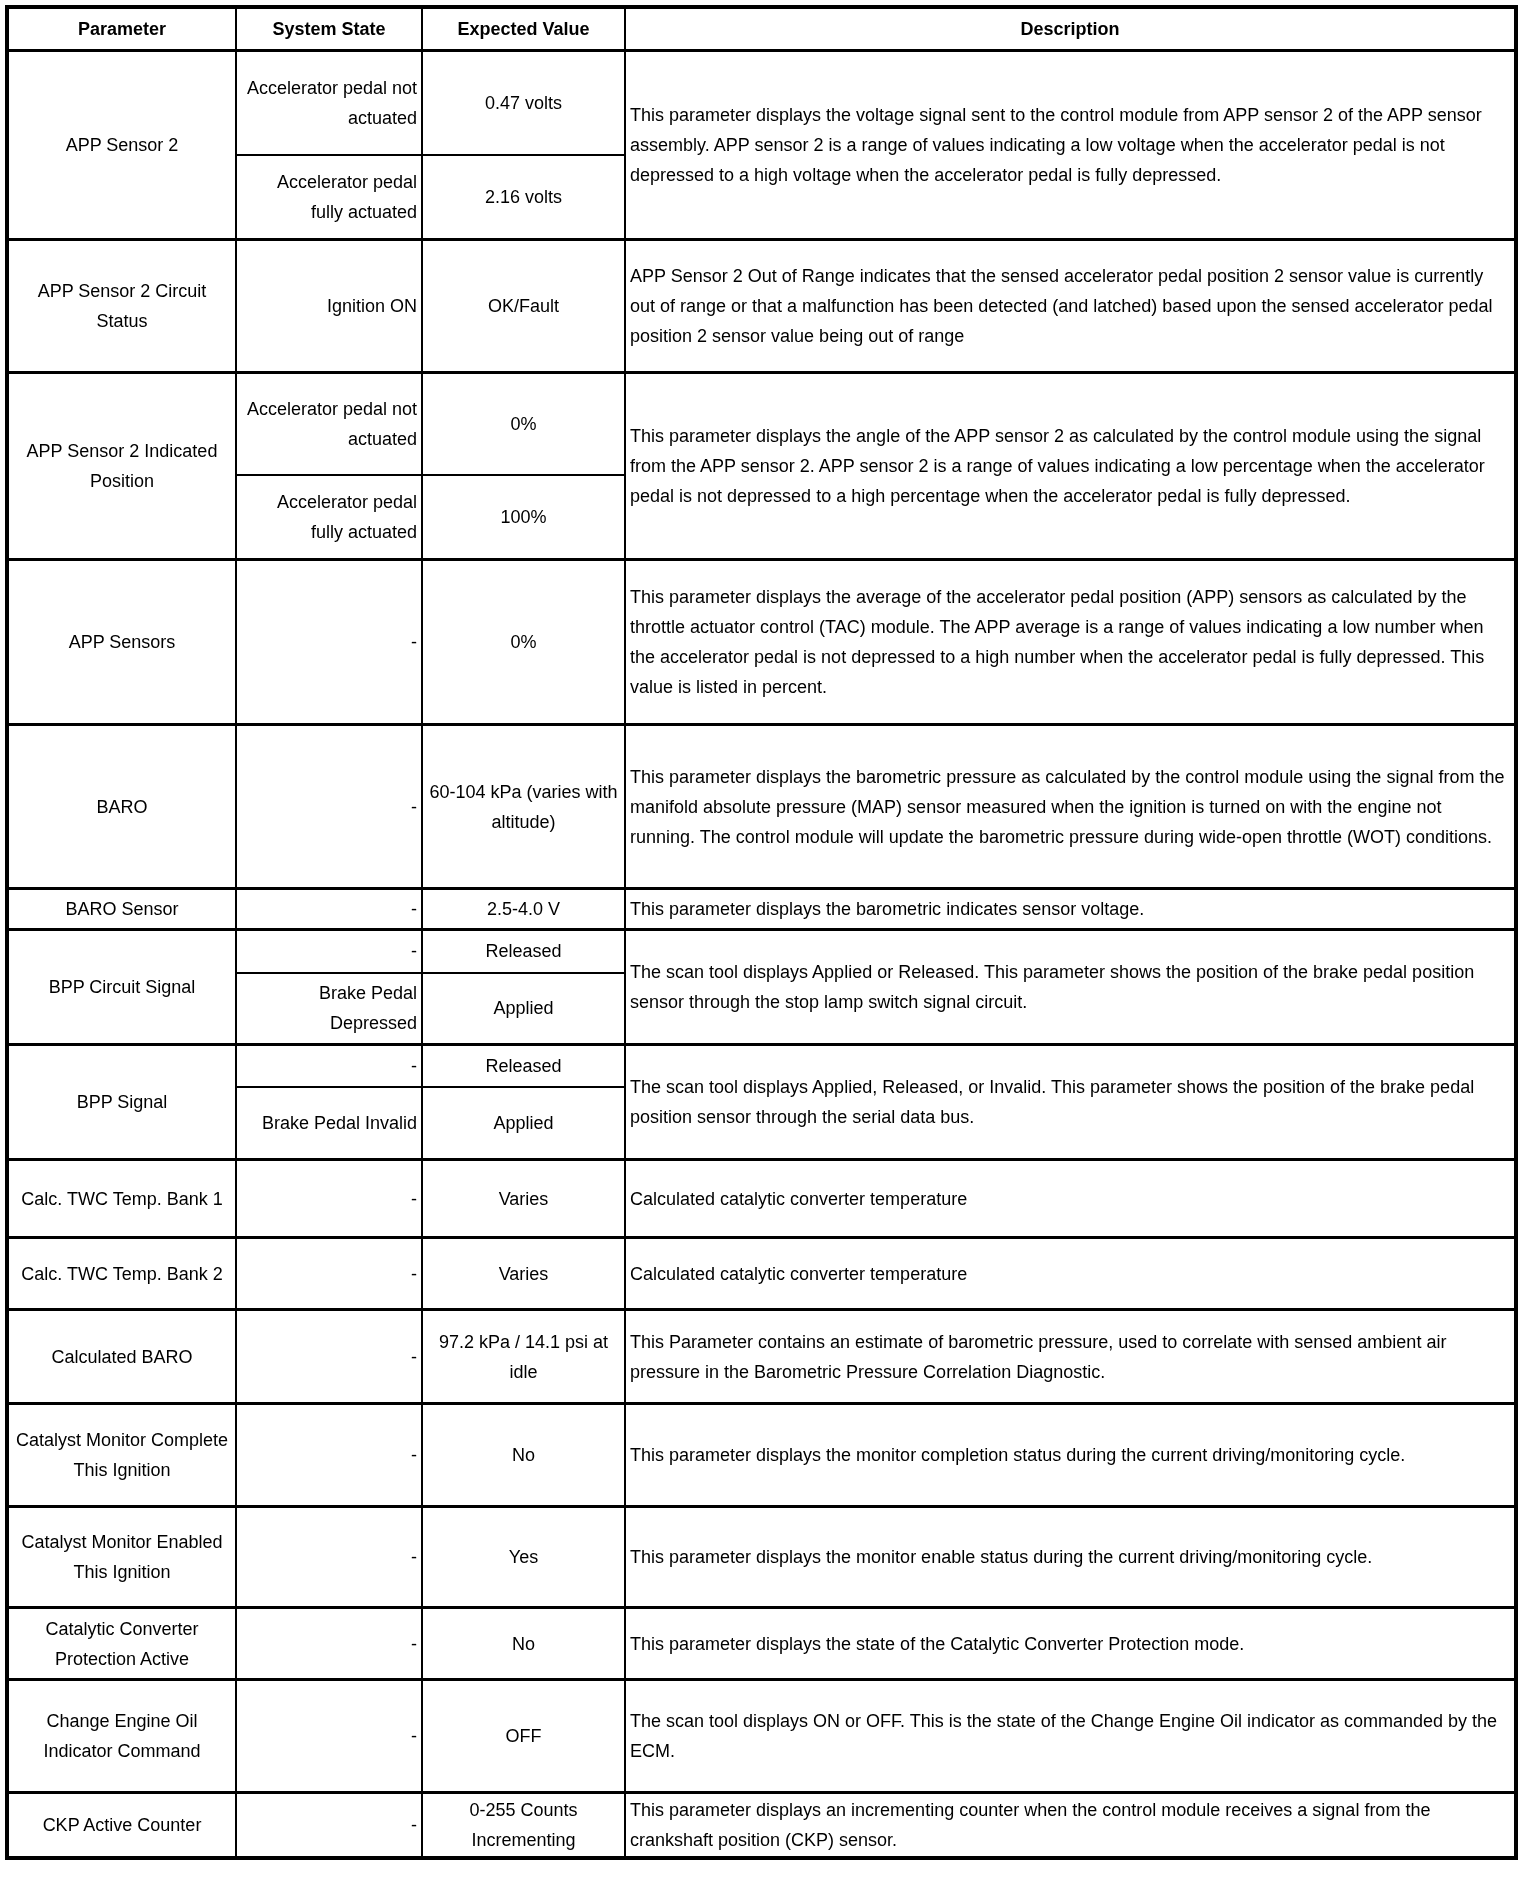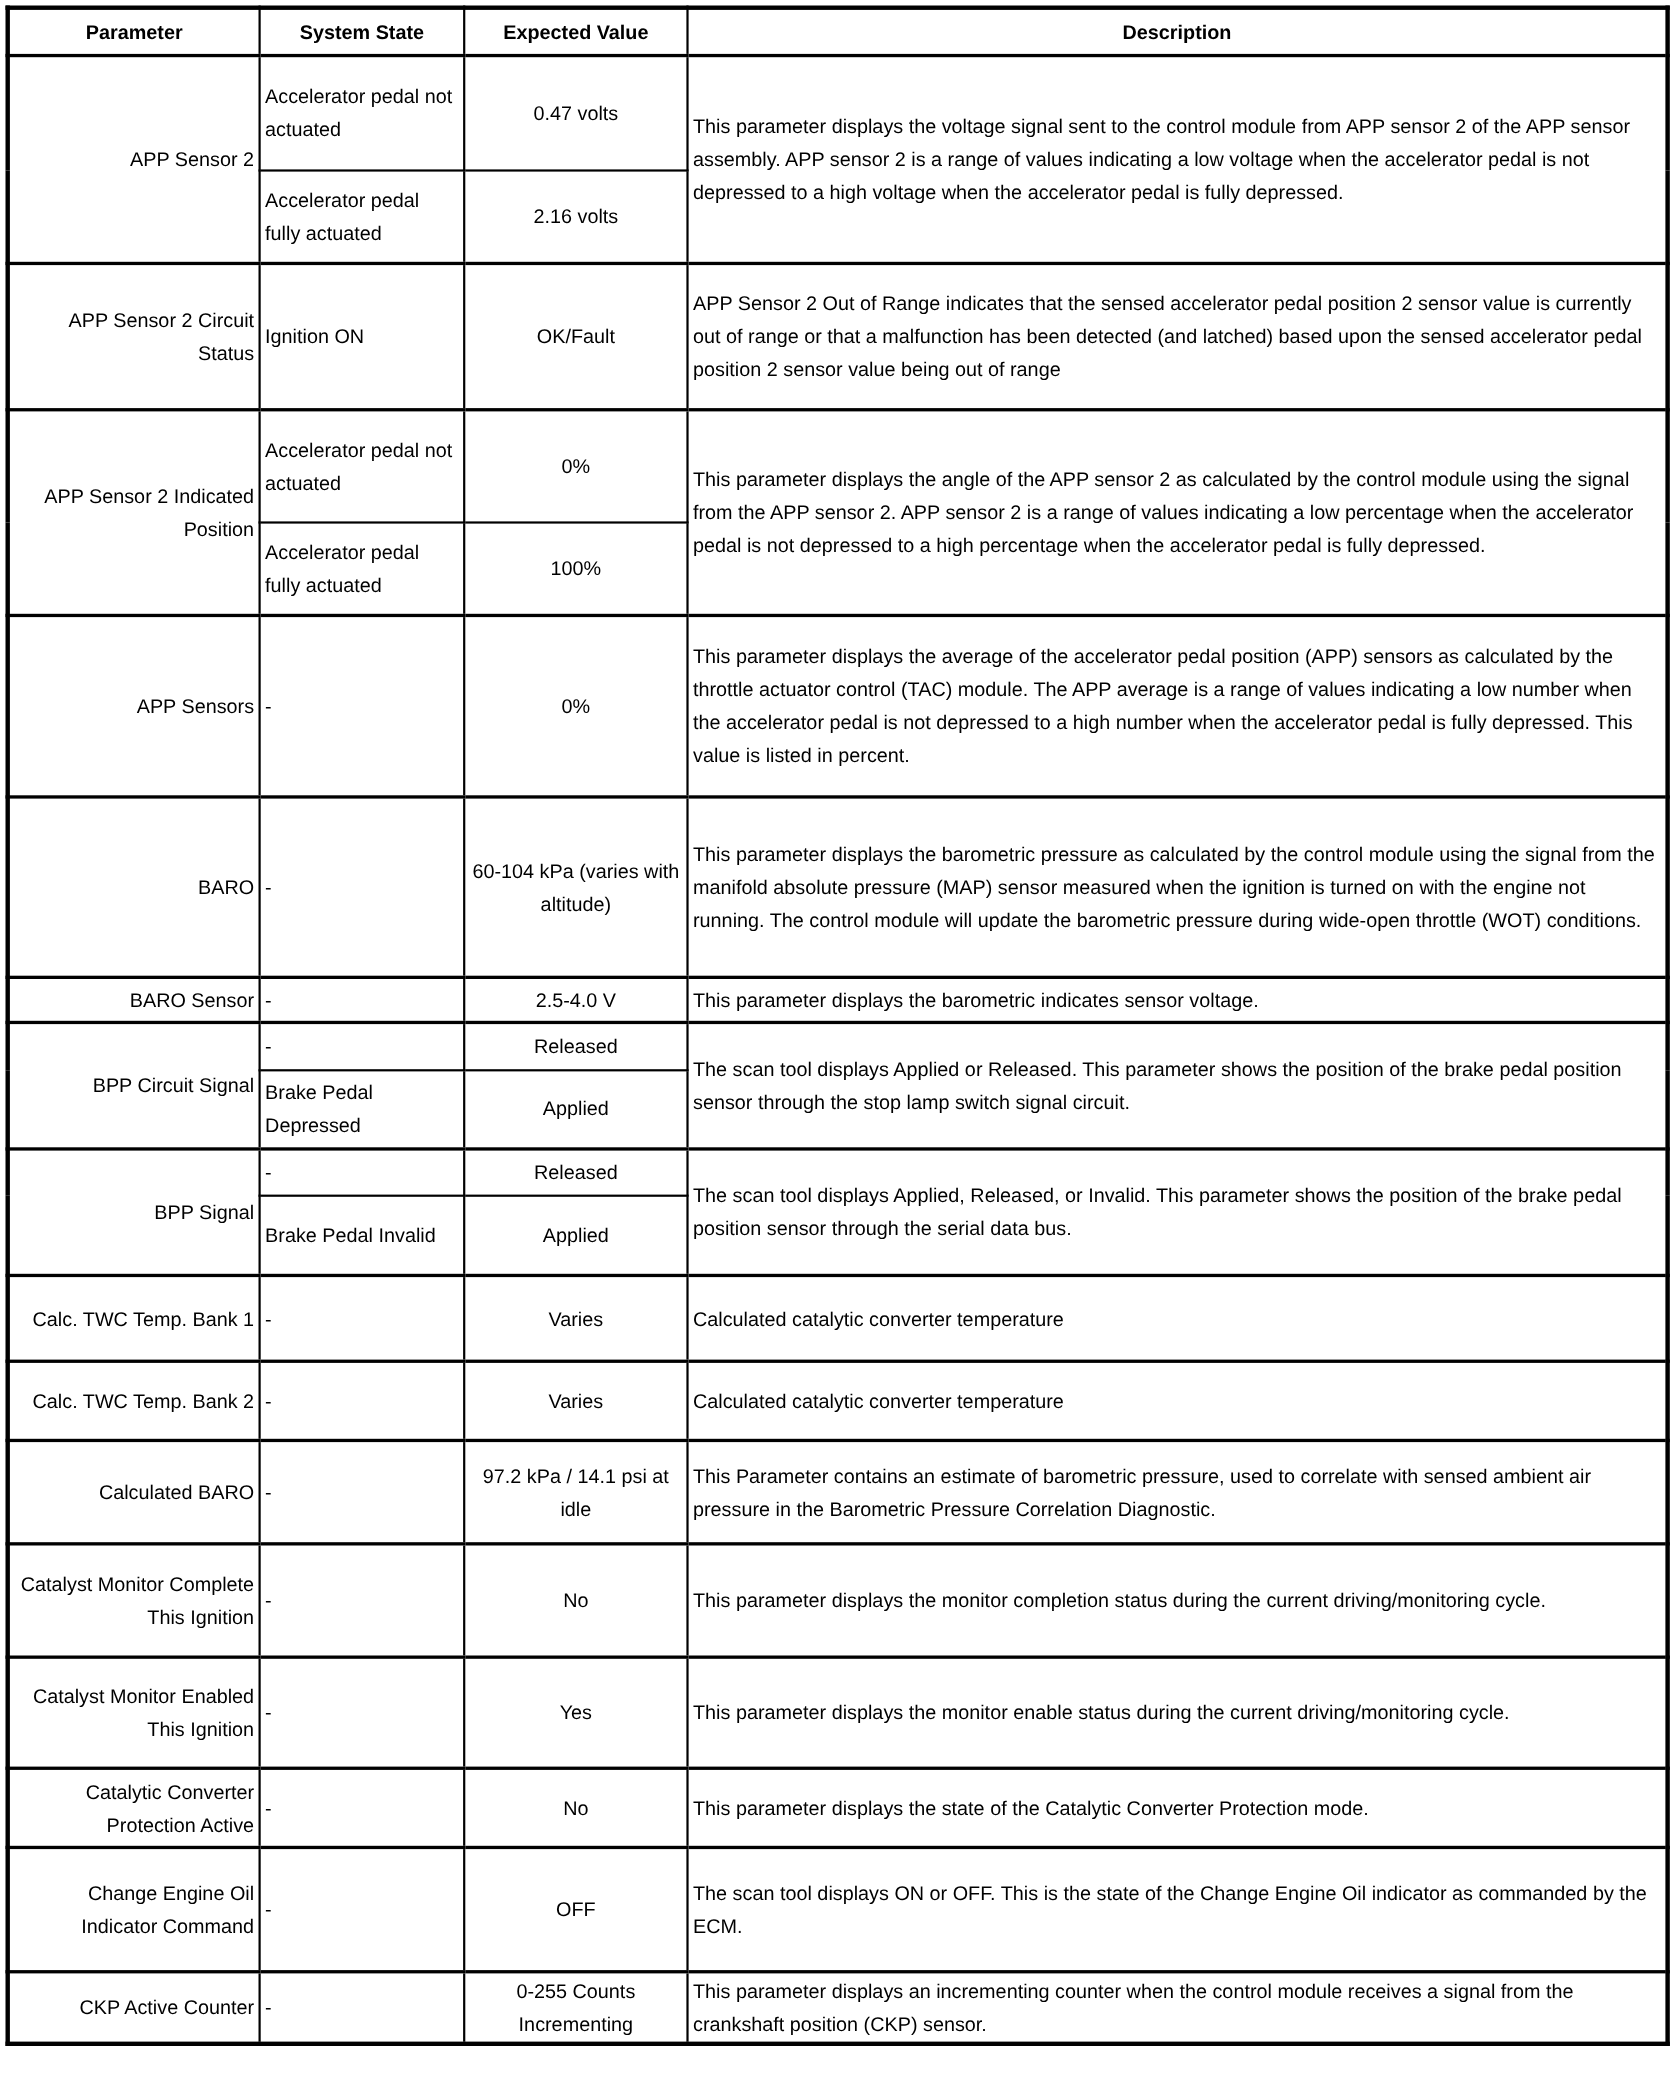--- a/index.html
+++ b/index.html
@@ -19,22 +19,22 @@
     border: 2px solid #000;
     padding: 0 4px;
     vertical-align: middle;
   }
   table.params th {
     font-weight: bold;
     text-align: center;
     height: 40px;
     border-bottom: 3px solid #000;
   }
-  td.param { text-align: right; }
-  td.state { text-align: left; }
+  td.param { text-align: center; }
+  td.state { text-align: right; }
   td.value { text-align: center; }
   td.desc { text-align: left; }
   tr.group-start > td { border-top: 3px solid #000; }
 </style>
 </head>
 <body>
 
 <table class="params">
   <colgroup>
     <col style="width:229px">

